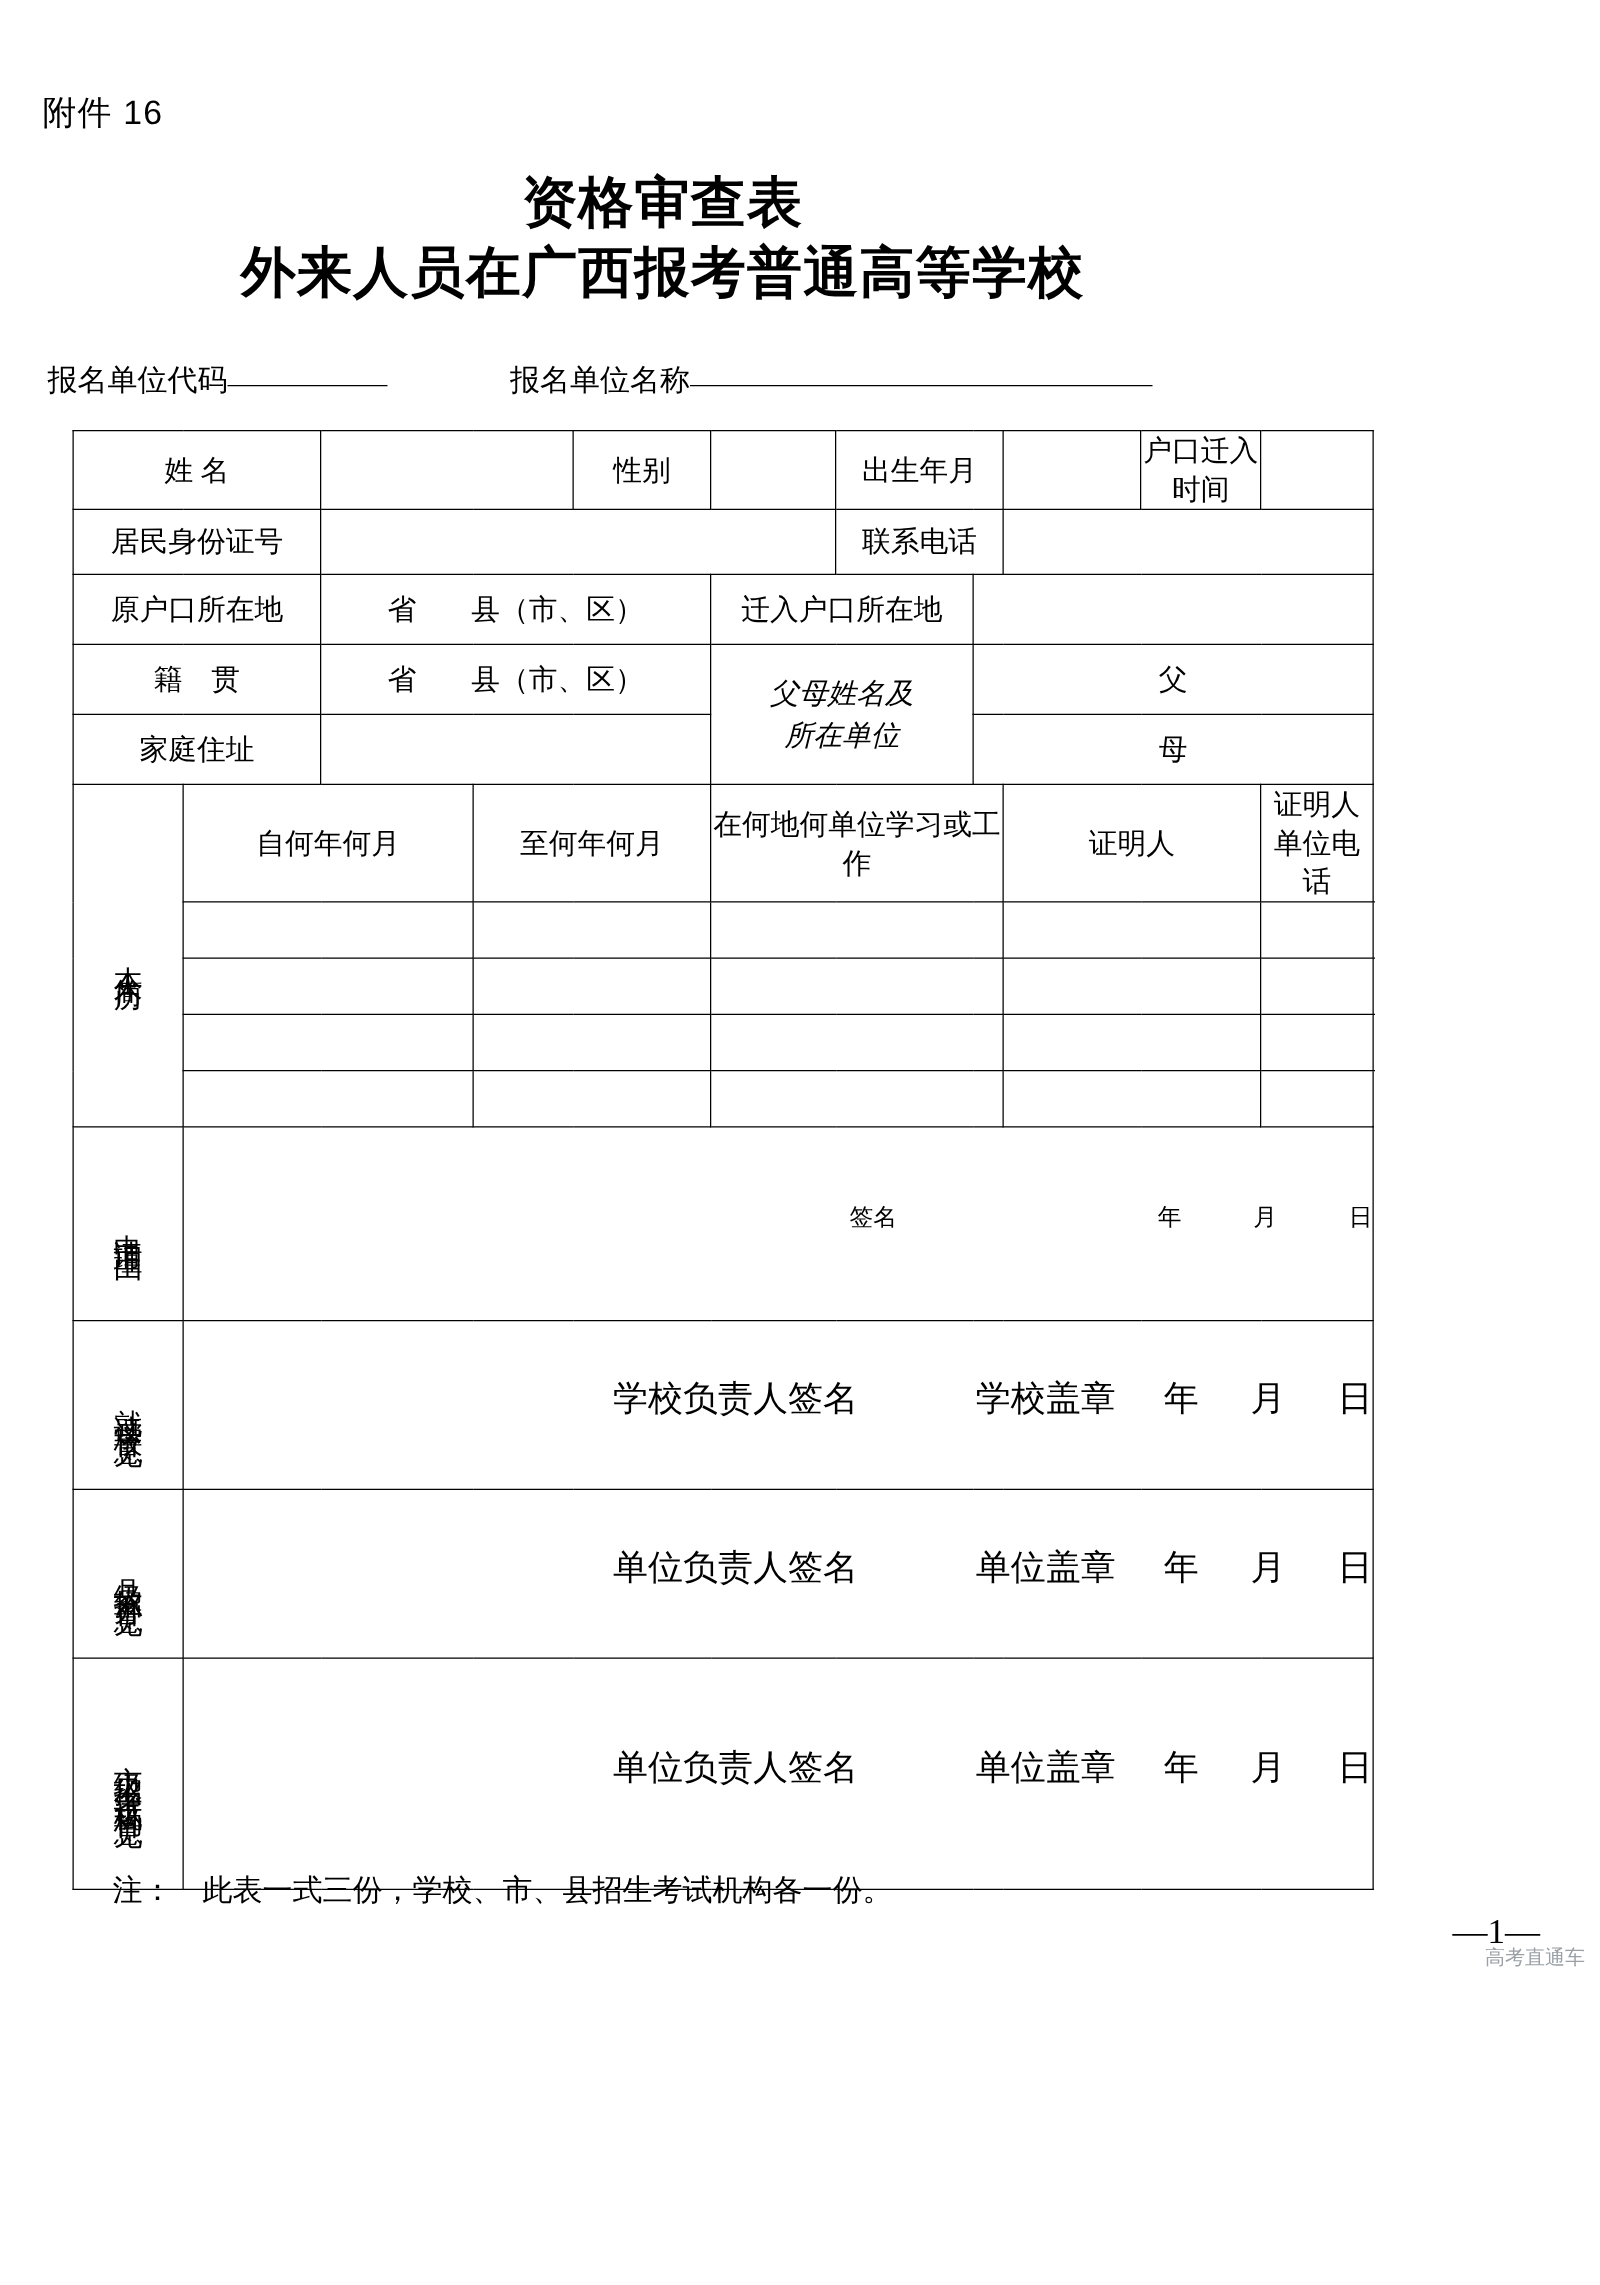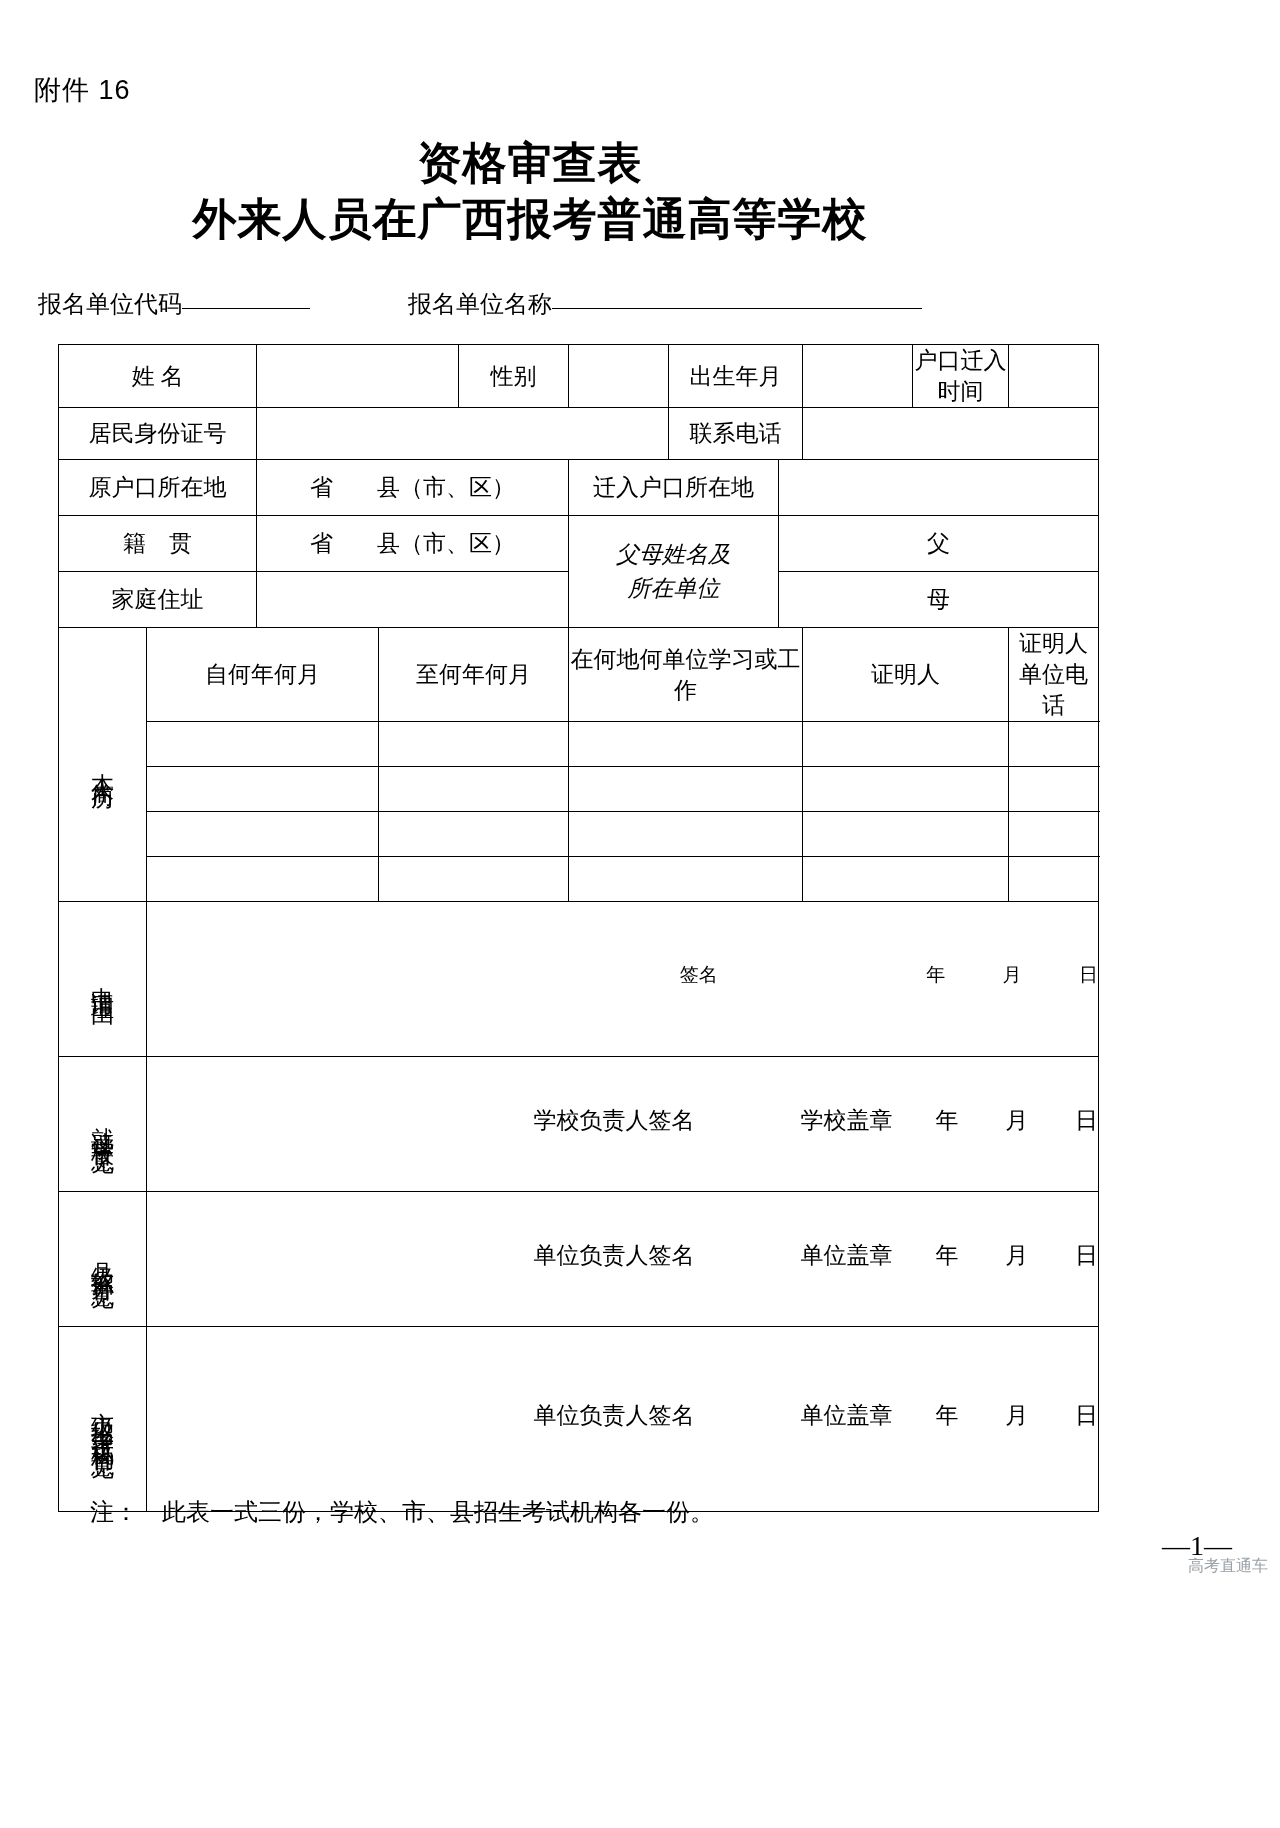--- a/index.html
+++ b/index.html
@@ -143,21 +143,21 @@
     position: relative;
     text-align: left;
     vertical-align: bottom;
   }
   .sig-row {
     display: flex;
     align-items: baseline;
     justify-content: flex-start;
     padding-bottom: 8px;
     padding-left: 0;
-    font-size: 23px;
+    font-size: 28px;
     white-space: nowrap;
   }
   .sig-sp-a { display: inline-block; width: 430px; }
   .sig-sp-b { display: inline-block; width: 118px; }
   .sig-sp-c { display: inline-block; width: 48px; }
   .sig-sp-d { display: inline-block; width: 52px; }
 
   .reason-sig {
     display: flex;
     align-items: baseline;

